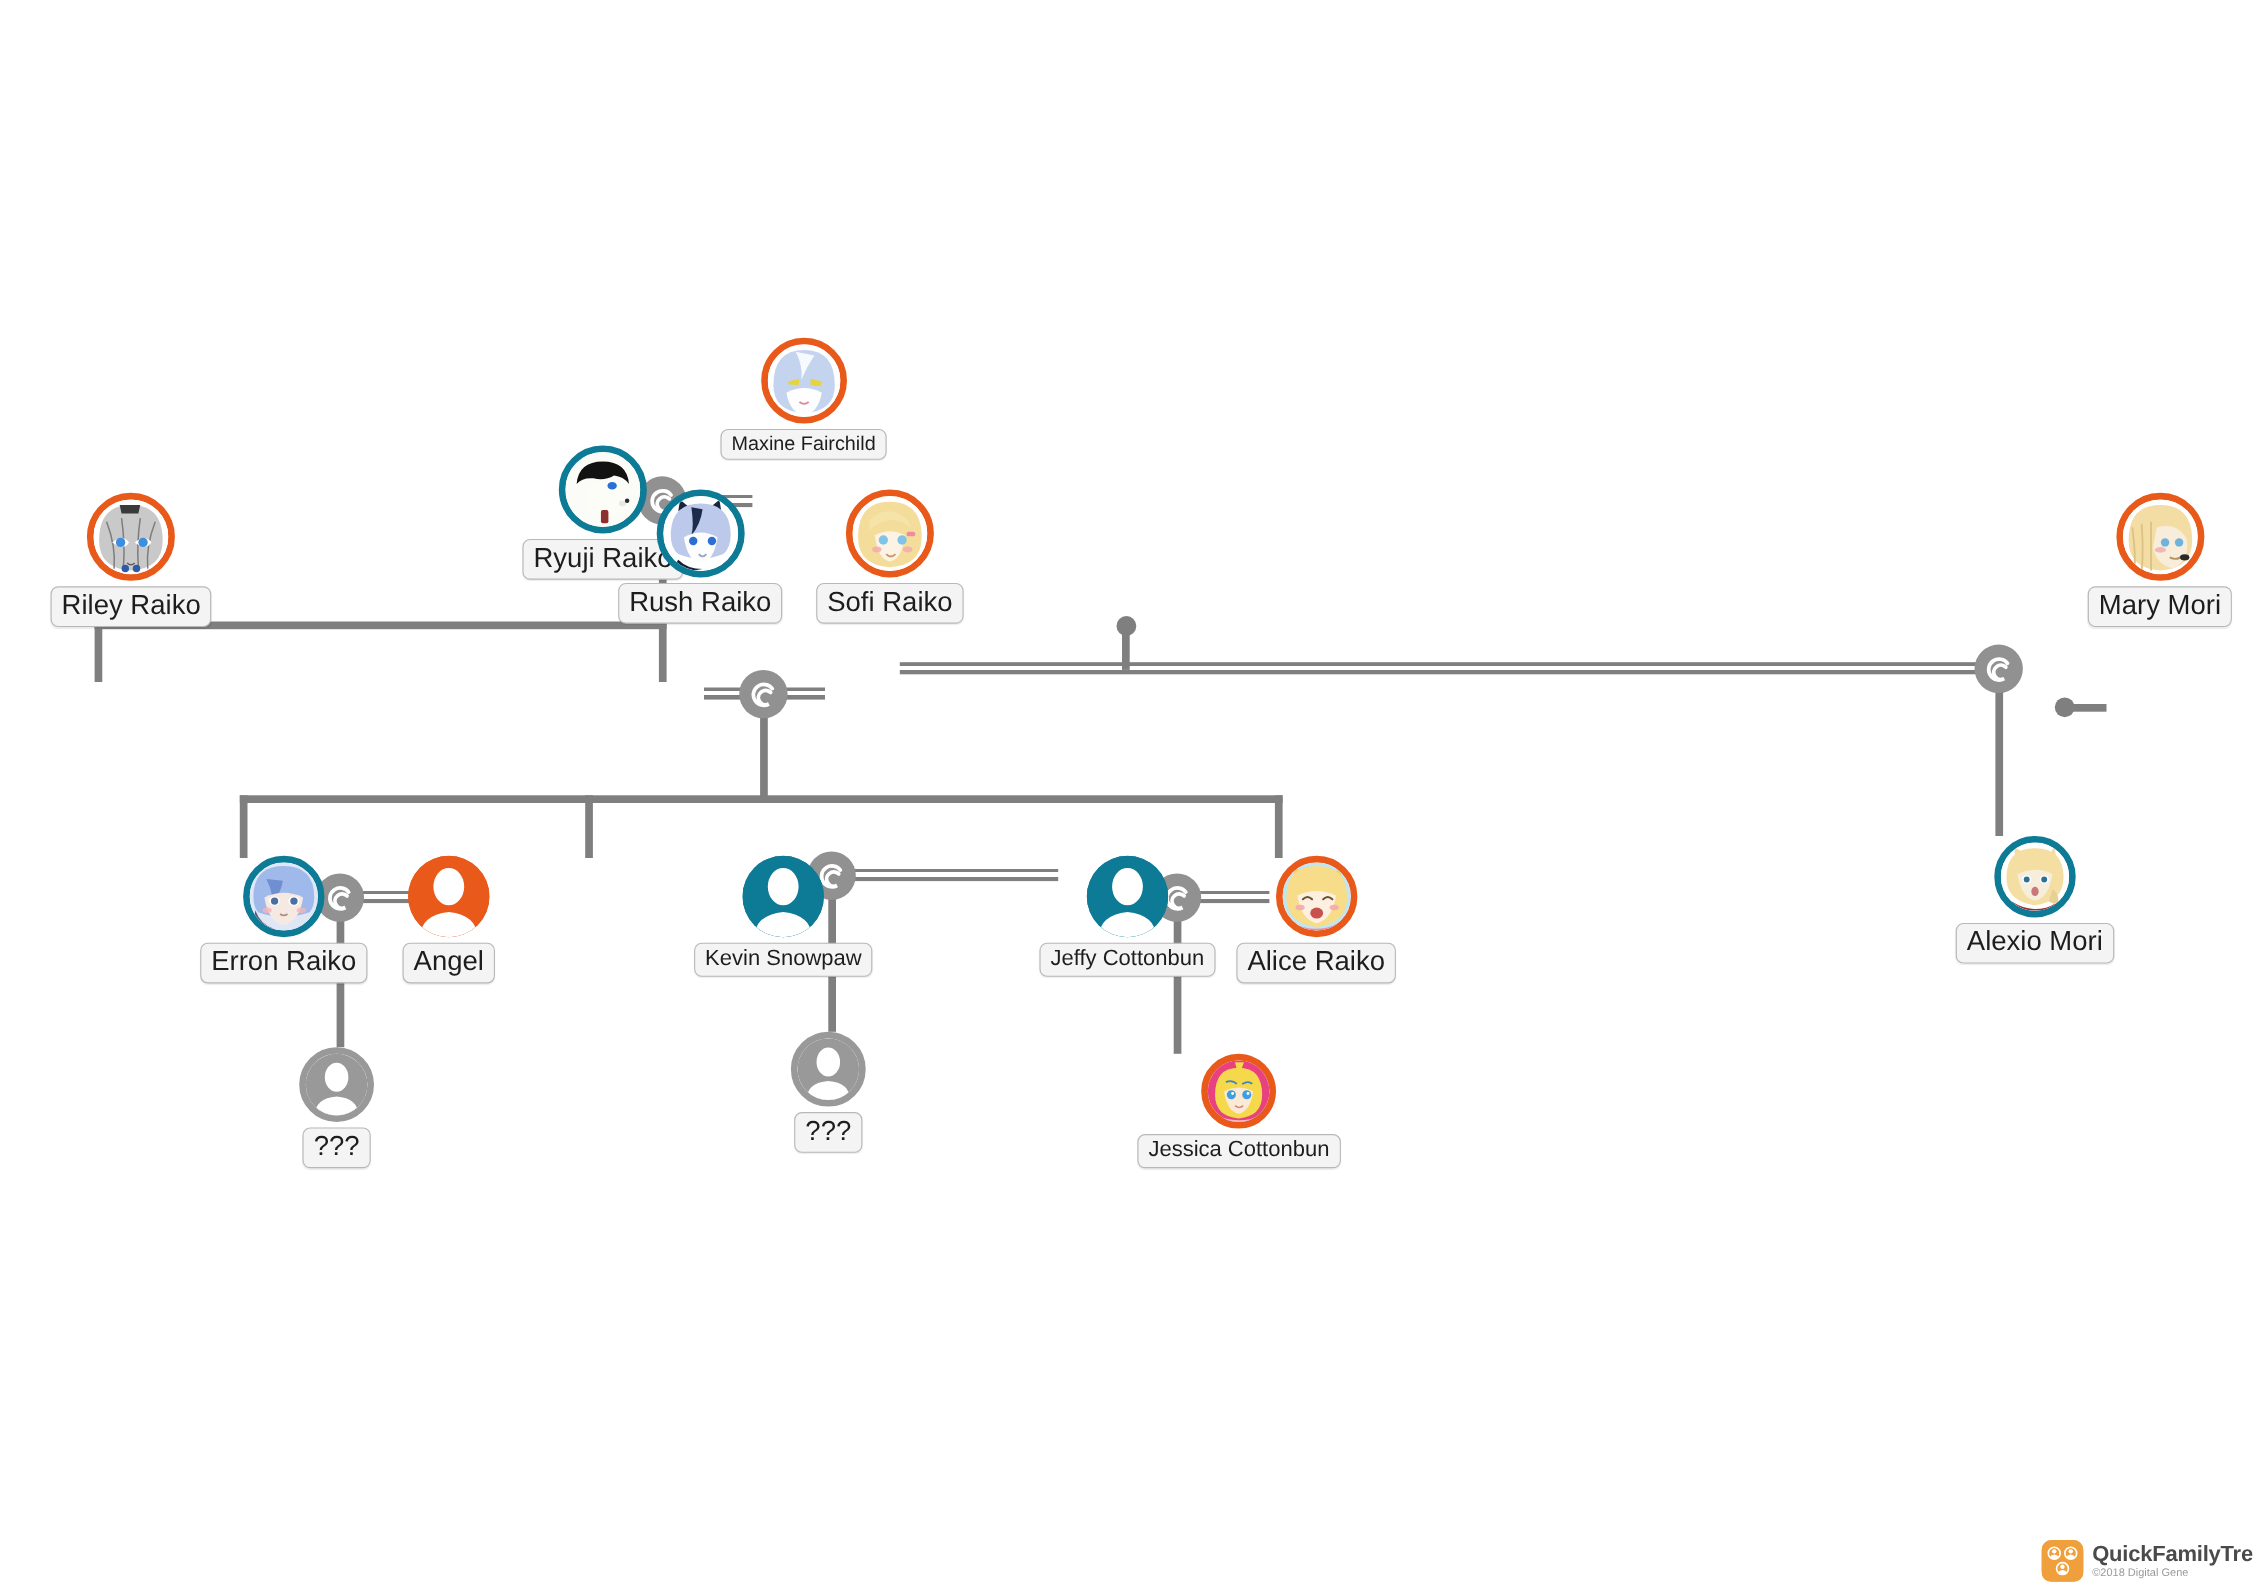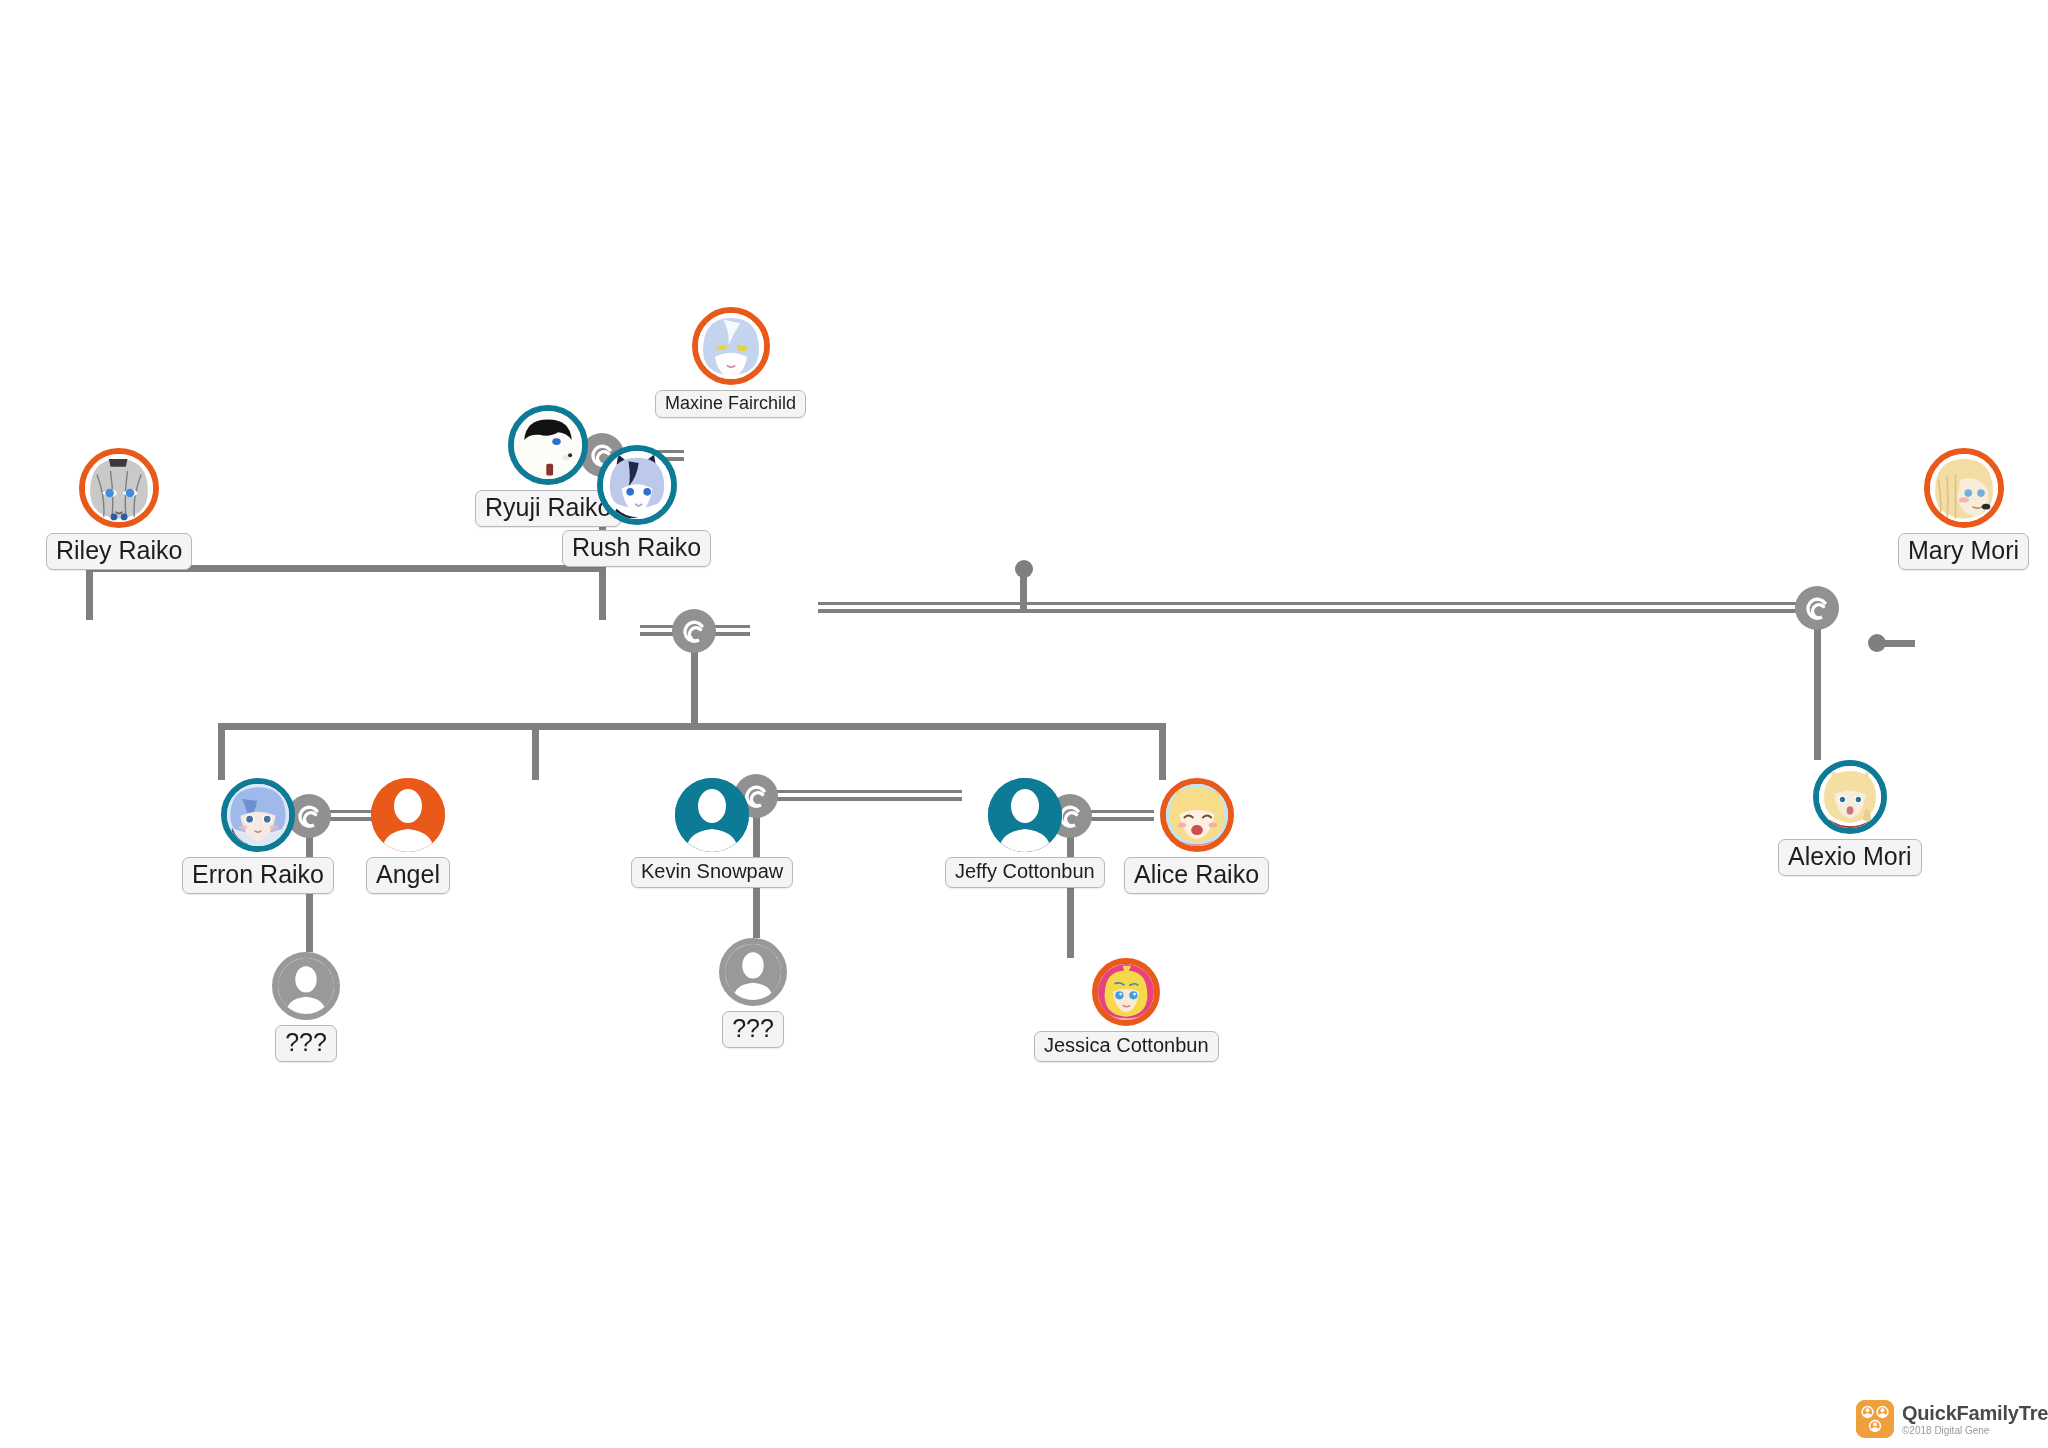--- a/index.html
+++ b/index.html
@@ -274,20 +274,37 @@
         <path d="M22 44 q18 -10 36 0 q-4 26 -18 28 q-14 -2 -18 -28z" fill="#fdfdfd"></path>
         <circle cx="32" cy="48" r="4.5" fill="#2c6fd0"></circle>
         <circle cx="52" cy="48" r="4.5" fill="#2c6fd0"></circle>
         <path d="M38 62 q4 5 8 0" fill="none" stroke="#9aa6bd" stroke-width="2"></path>
         <path d="M16 68 q10 10 26 10 q-20 4 -30 -4z" fill="#16213a"></path>
       </svg>
     </div>
     <div class="namebox name-lg">Rush Raiko</div>
   </div>
 
+  <div class="person" style="left:742px; top:445px;">
+    <div class="avatar ring-female" style="width:80px; height:80px;">
+      <svg viewBox="0 0 80 80" aria-hidden="true">
+        <rect width="80" height="80" fill="#ffffff"></rect>
+        <path d="M6 44 q0 -38 34 -38 q34 0 34 38 q0 30 -34 32 q-34 -2 -34 -32z" fill="#f4dc9a"></path>
+        <path d="M18 26 q14 -14 30 -8 q12 4 14 16 q-10 -10 -24 -8 q-14 2 -20 12z" fill="#f6e3a8"></path>
+        <path d="M24 42 q16 -9 32 0 q-3 26 -16 28 q-13 -2 -16 -28z" fill="#fdf3e4"></path>
+        <circle cx="33" cy="47" r="5" fill="#7ec4e8"></circle>
+        <circle cx="53" cy="47" r="5" fill="#7ec4e8"></circle>
+        <ellipse cx="26" cy="57" rx="5" ry="3" fill="#f3aab3" opacity="0.85"></ellipse>
+        <ellipse cx="59" cy="57" rx="5" ry="3" fill="#f3aab3" opacity="0.85"></ellipse>
+        <path d="M36 62 q5 5 10 0" fill="none" stroke="#c99a6e" stroke-width="2"></path>
+        <rect x="58" y="38" width="9" height="5" rx="2" fill="#f08aa0"></rect>
+      </svg>
+    </div>
+    <div class="namebox name-lg">Sofi Raiko</div>
+  </div>
 
   <div class="person" style="left:1898px; top:448px;">
     <div class="avatar ring-female" style="width:80px; height:80px;">
       <svg viewBox="0 0 80 80" aria-hidden="true">
         <rect width="80" height="80" fill="#ffffff"></rect>
         <path d="M6 44 q0 -38 34 -38 q34 0 34 38 q0 30 -34 32 q-34 -2 -34 -32z" fill="#f3dda4"></path>
         <path d="M10 30 q4 30 2 48 M20 26 q2 32 0 50 M30 24 q0 32 0 52" fill="none" stroke="#dcc384" stroke-width="2"></path>
         <path d="M36 30 q22 -6 32 12 q4 22 -14 32 q-18 -4 -22 -22z" fill="#f7edda"></path>
         <circle cx="45" cy="46" r="4.5" fill="#6fb2dd"></circle>
         <circle cx="60" cy="46" r="4.5" fill="#6fb2dd"></circle>

